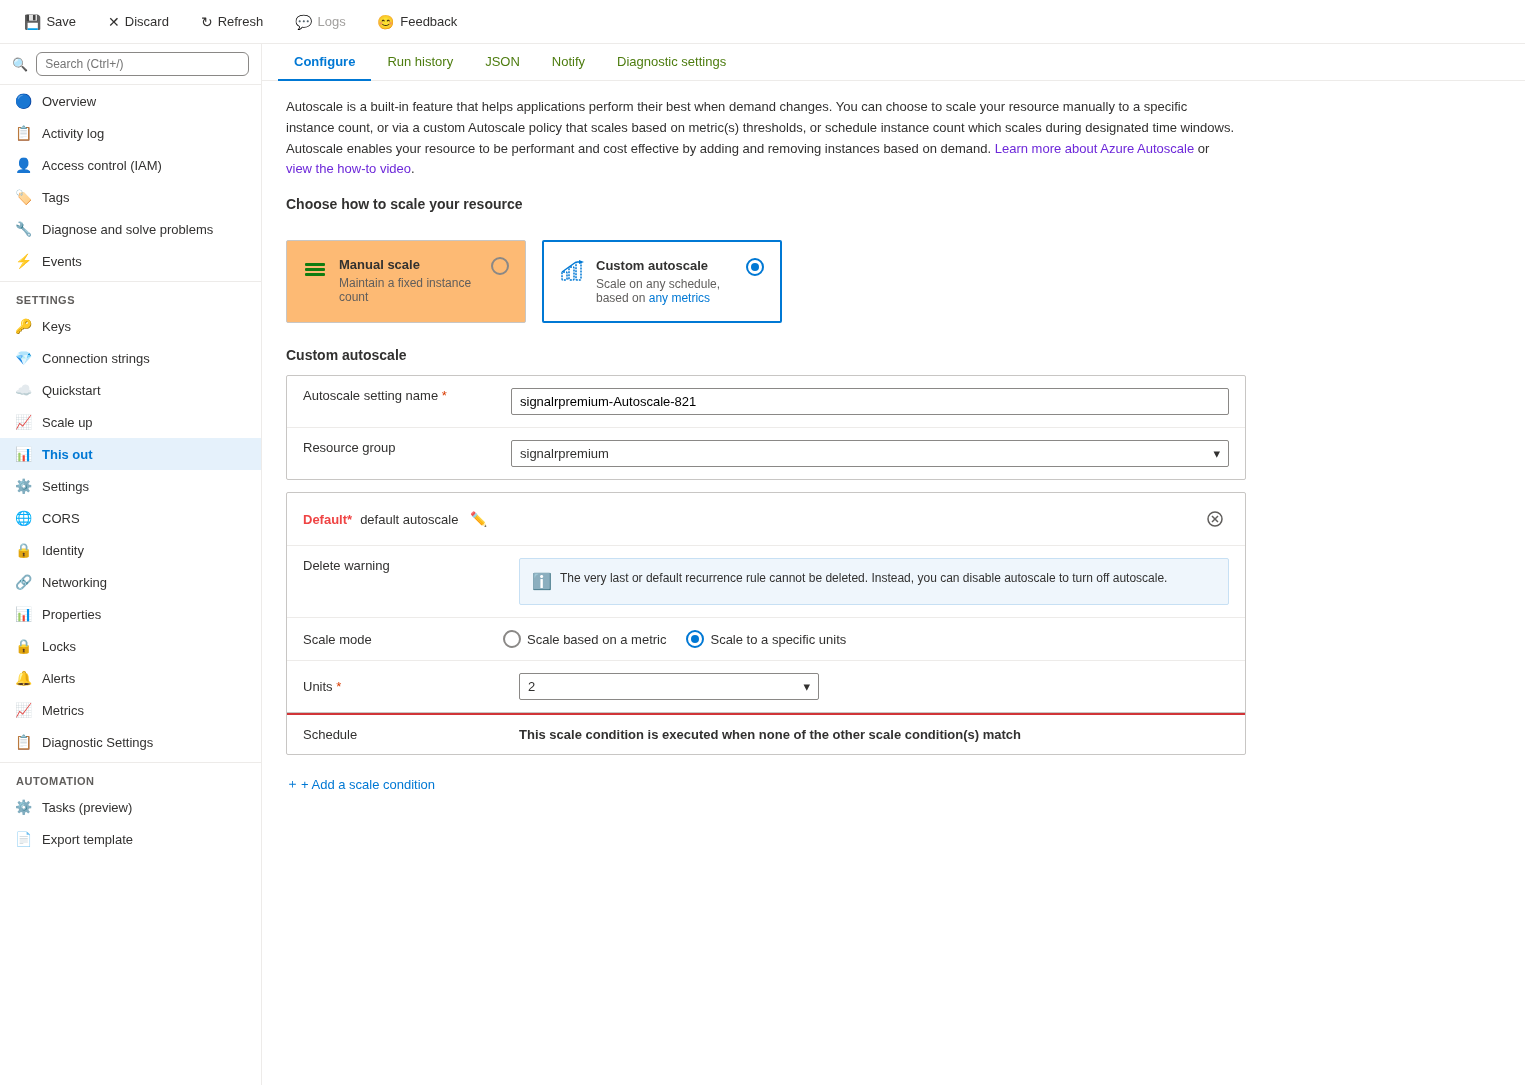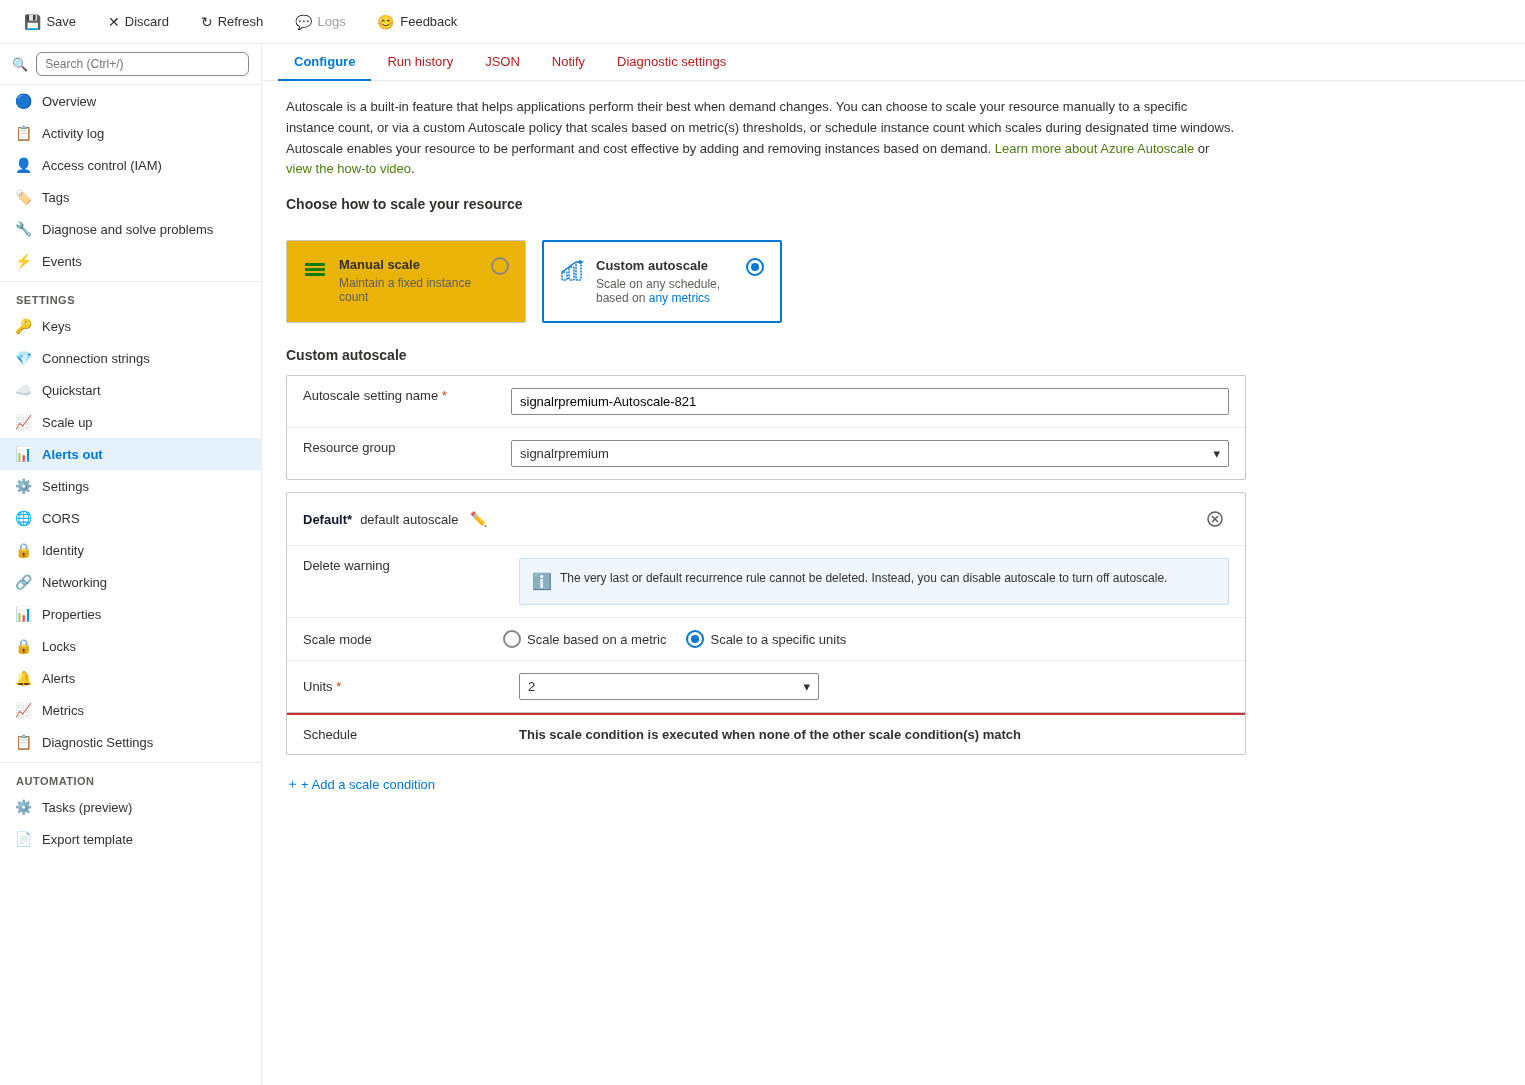--- a/index.html
+++ b/index.html
@@ -33,37 +33,37 @@
     }
     .sidebar-item.active { background: #e5f1fb; color: #0078d4; font-weight: 600; }
     .sidebar-section { padding: 12px 16px 4px 16px; font-size: 11px; font-weight: 600; color: #605e5c; text-transform: uppercase; letter-spacing: 0.5px; border-top: 1px solid #edebe9; margin-top: 4px; }
     .sidebar-icon { width: 16px; height: 16px; display: inline-flex; align-items: center; justify-content: center; flex-shrink: 0; font-size: 14px; }
 
     
     .content { flex: 1; overflow-y: auto; display: flex; flex-direction: column; }
 
     
     .tabs { display: flex; align-items: center; padding: 0 16px; border-bottom: 1px solid #edebe9; background: #fff; flex-shrink: 0; }
-    .tab { padding: 10px 16px; cursor: pointer; font-size: 13px; color: #b91c1c; border-bottom: 2px solid transparent; margin-bottom: -1px; }
+    .tab { padding: 10px 16px; cursor: pointer; font-size: 13px; color: #4d7c0f; border-bottom: 2px solid transparent; margin-bottom: -1px; }
     .tab.active { color: #0078d4; border-bottom: 2px solid #0078d4; font-weight: 600; }
 
     
     .page-content { padding: 16px 24px; flex: 1; }
 
     
     .description { font-size: 13px; color: #323130; line-height: 1.6; margin-bottom: 16px; max-width: 950px; }
-    .description a { color: #4d7c0f; text-decoration: none; }
+    .description a { color: #6d28d9; text-decoration: none; }
 
     
     .section-title { font-size: 14px; font-weight: 600; margin-bottom: 28px; }
 
     
     .scale-cards { display: flex; gap: 16px; margin-bottom: 24px; }
     .scale-card {
-      border: 1px solid #c8c6c4; border-radius: 2px; padding: 16px; width: 240px; cursor: pointer; display: flex; align-items: flex-start; gap: 12px; background: #eab308;
+      border: 1px solid #c8c6c4; border-radius: 2px; padding: 16px; width: 240px; cursor: pointer; display: flex; align-items: flex-start; gap: 12px; background: #fdba74;
     }
     .scale-card.selected { border: 2px solid #0078d4; background: #fff; }
     .scale-card-content { flex: 1; }
     .scale-card-title { font-size: 13px; font-weight: 600; margin-bottom: 4px; }
     .scale-card-desc { font-size: 12px; color: #605e5c; }
     .radio-outer { width: 18px; height: 18px; border: 2px solid #8a8886; border-radius: 50%; display: flex; align-items: center; justify-content: center; flex-shrink: 0; }
     .radio-outer.checked { border-color: #0078d4; }
     .radio-inner { width: 8px; height: 8px; border-radius: 50%; background: #0078d4; }
     .scale-icon { font-size: 20px; color: #107c10; flex-shrink: 0; }
     .scale-icon-auto { font-size: 20px; color: #0078d4; flex-shrink: 0; }
@@ -78,21 +78,21 @@
     .form-row:last-child { border-bottom: none; }
     .form-label { width: 200px; font-size: 13px; color: #323130; flex-shrink: 0; }
     .form-label .required { color: #d83b01; }
     .form-input { flex: 1; }
     .form-input input { width: 100%; border: 1px solid #8a8886; border-radius: 2px; padding: 5px 8px; font-size: 13px; outline: none; }
     .form-select { width: 100%; border: 1px solid #8a8886; border-radius: 2px; padding: 5px 8px; font-size: 13px; background: #fff; cursor: pointer; display: flex; align-items: center; justify-content: space-between; }
 
     
     .condition-section { border: 1px solid #c8c6c4; border-radius: 2px; max-width: 960px; margin-bottom: 12px; }
     .condition-header { display: flex; align-items: center; padding: 12px 16px; border-bottom: 1px solid #edebe9; gap: 8px; }
-    .condition-title { color: #0f172a; font-size: 13px; font-weight: 600; }
+    .condition-title { color: #ef4444; font-size: 13px; font-weight: 600; }
     .condition-subtitle { font-size: 13px; color: #323130; }
     .edit-icon { color: #0078d4; cursor: pointer; font-size: 14px; margin-left: 4px; }
     .delete-icon { margin-left: auto; color: #605e5c; cursor: pointer; font-size: 18px; width: 28px; height: 28px; display: flex; align-items: center; justify-content: center; border-radius: 50%; }
 
     
     .warning-row { padding: 12px 16px; border-bottom: 1px solid #edebe9; }
     .info-box { background: #eff6fc; border: 1px solid #c7e0f4; border-radius: 2px; padding: 10px 12px; display: flex; align-items: flex-start; gap: 8px; font-size: 12px; color: #323130; line-height: 1.5; }
     .info-icon { color: #0078d4; font-size: 16px; flex-shrink: 0; margin-top: 1px; }
 
     
@@ -192,21 +192,21 @@
     <div class="sidebar-item">
       <span class="sidebar-icon">☁️</span>
       <span>Quickstart</span>
     </div>
     <div class="sidebar-item">
       <span class="sidebar-icon">📈</span>
       <span>Scale up</span>
     </div>
     <div class="sidebar-item active">
       <span class="sidebar-icon">📊</span>
-      <span>Alerts out</span>
+      <span>This out</span>
     </div>
     <div class="sidebar-item">
       <span class="sidebar-icon">⚙️</span>
       <span>Settings</span>
     </div>
     <div class="sidebar-item">
       <span class="sidebar-icon">🌐</span>
       <span>CORS</span>
     </div>
     <div class="sidebar-item">

